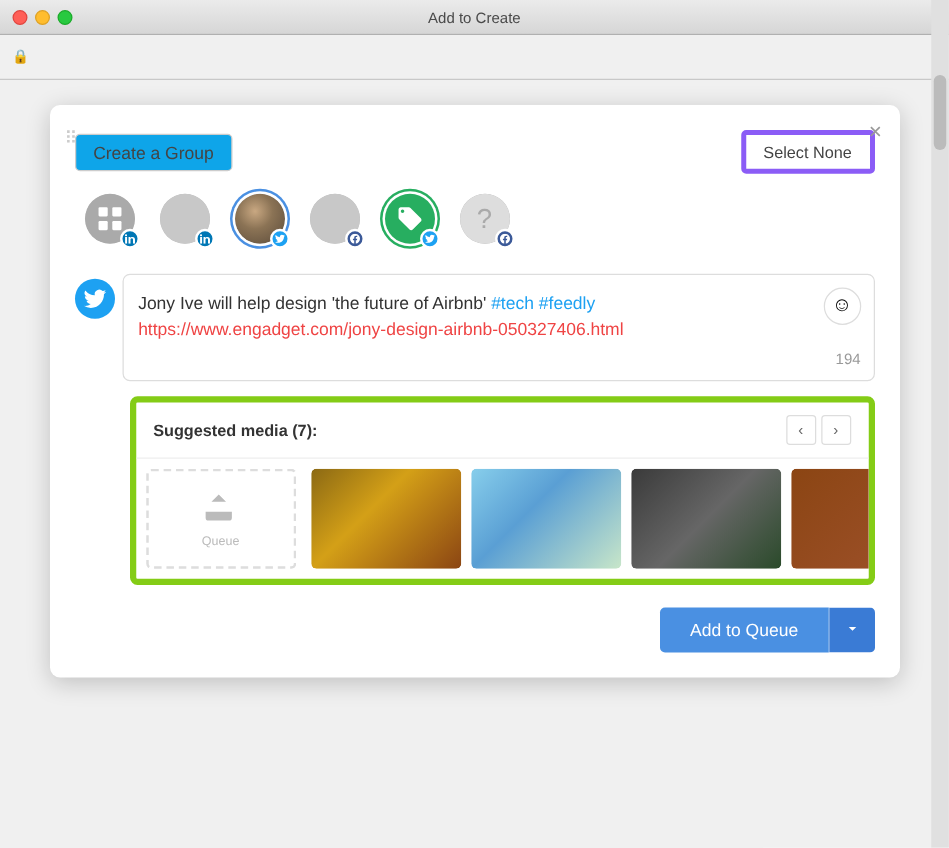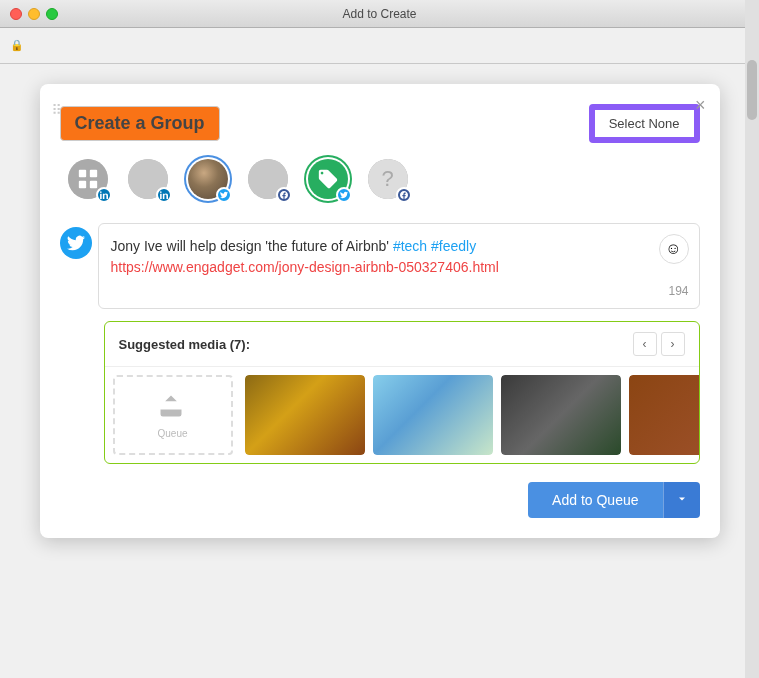--- a/index.html
+++ b/index.html
@@ -108,30 +108,29 @@
 
     
     .dialog-top-row {
       display: flex;
       justify-content: space-between;
       align-items: center;
       margin-bottom: 16px;
     }
     .create-group-btn {
       border: 1px solid #ccc;
-      background: #f97316;
+      background: #0ea5e9;
       padding: 6px 14px;
       border-radius: 4px;
-      font-size: 18px;
+      font-size: 14px;
       color: #444;
       cursor: pointer;
-      font-weight: bold;
     }
     .select-none-btn {
-      border: 6px solid #8b5cf6;
+      border: 4px solid #8b5cf6;
       background: #fff;
       padding: 6px 14px;
       border-radius: 4px;
       font-size: 13px;
       color: #444;
       cursor: pointer;
     }
 
     
     .avatar-row {
@@ -238,21 +237,21 @@
       position: absolute;
       right: 10px;
       bottom: 10px;
       font-size: 12px;
       color: #999;
     }
 
     
     .suggested-media-section {
       margin-left: 44px;
-      border: 1px solid #84cc16;
+      border: 5px solid #84cc16;
       border-radius: 6px;
       overflow: hidden;
     }
     .suggested-media-header {
       display: flex;
       justify-content: space-between;
       align-items: center;
       padding: 10px 14px;
       border-bottom: 1px solid #eee;
     }

